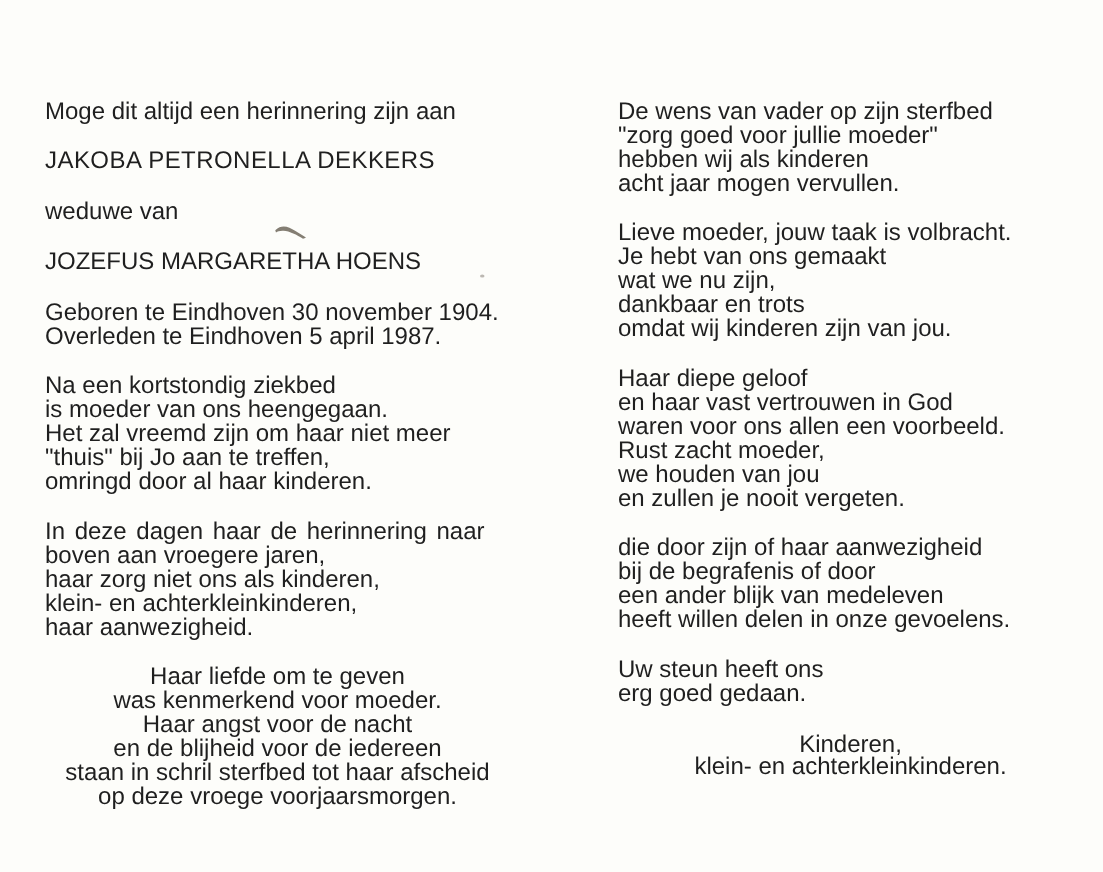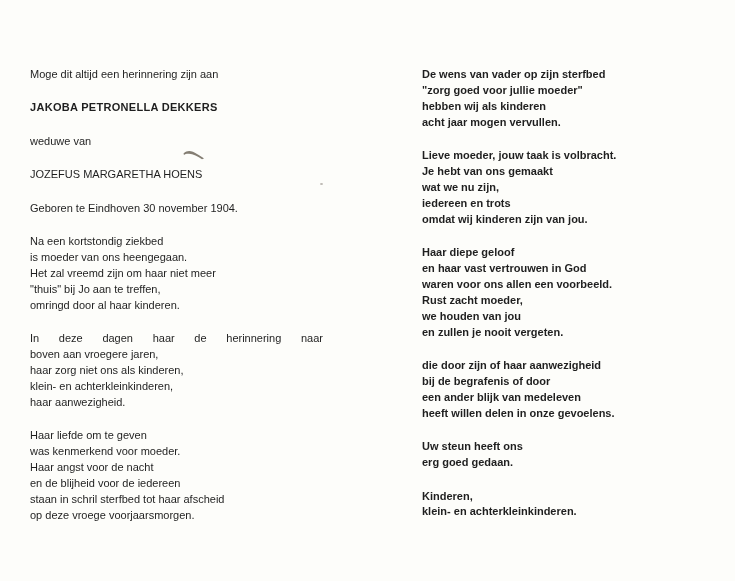--- a/index.html
+++ b/index.html
@@ -11,34 +11,34 @@
     height: 581px;
     overflow: hidden;
     position: relative;
     background: #fdfdfa;
     font-family: "Liberation Sans", "DejaVu Sans", sans-serif;
   }
   .card {
     position: absolute;
     inset: 0;
     color: #1f1f1f;
-    font-size: 11px;
+    font-size: 16px;
     line-height: 15.9px;
   }
   .col {
     position: absolute;
     top: 67px;
   }
   .col-left  { left: 30px;  width: 310px; }
-  .col-right { left: 422px; width: 310px; font-weight: bold; }
+  .col-right { left: 412px; width: 310px; }
   .para { margin: 0 0 17.5px 0; }
-  .para:last-child { margin-bottom: 0; }
+  .para:last-child { margin-bottom: 0; text-align: center; }
   .line { white-space: pre; }
   .name {
-    font-weight: bold;
+    font-weight: normal;
     letter-spacing: 0.3px;
     margin-top: 12px;
   }
   
   .justify-first .line:first-child {
     white-space: normal;
     width: 293px;
     text-align: justify;
     text-align-last: justify;
   }
@@ -60,20 +60,21 @@
 
 <div class="card" style="color: rgb(31, 31, 31);">
 
   <div class="col col-left">
     <div class="para line">Moge dit altijd een herinnering zijn aan</div>
     <div class="para line name">JAKOBA PETRONELLA DEKKERS</div>
     <div class="para line">weduwe van</div>
     <div class="para line">JOZEFUS MARGARETHA HOENS</div>
     <div class="para">
         <div class="line">Geboren te Eindhoven 30 november 1904.</div>
+        <div class="line">Overleden te Eindhoven 5 april 1987.</div>
       </div>
     <div class="para">
         <div class="line">Na een kortstondig ziekbed</div>
         <div class="line">is moeder van ons heengegaan.</div>
         <div class="line">Het zal vreemd zijn om haar niet meer</div>
         <div class="line">"thuis" bij Jo aan te treffen,</div>
         <div class="line">omringd door al haar kinderen.</div>
       </div>
     <div class="para justify-first">
         <div class="line">In deze dagen haar de herinnering naar</div>
@@ -96,21 +97,21 @@
     <div class="para">
         <div class="line">De wens van vader op zijn sterfbed</div>
         <div class="line">"zorg goed voor jullie moeder"</div>
         <div class="line">hebben wij als kinderen</div>
         <div class="line">acht jaar mogen vervullen.</div>
       </div>
     <div class="para">
         <div class="line">Lieve moeder, jouw taak is volbracht.</div>
         <div class="line">Je hebt van ons gemaakt</div>
         <div class="line">wat we nu zijn,</div>
-        <div class="line">iedereen en trots</div>
+        <div class="line">dankbaar en trots</div>
         <div class="line">omdat wij kinderen zijn van jou.</div>
       </div>
     <div class="para">
         <div class="line">Haar diepe geloof</div>
         <div class="line">en haar vast vertrouwen in God</div>
         <div class="line">waren voor ons allen een voorbeeld.</div>
         <div class="line">Rust zacht moeder,</div>
         <div class="line">we houden van jou</div>
         <div class="line">en zullen je nooit vergeten.</div>
       </div>

